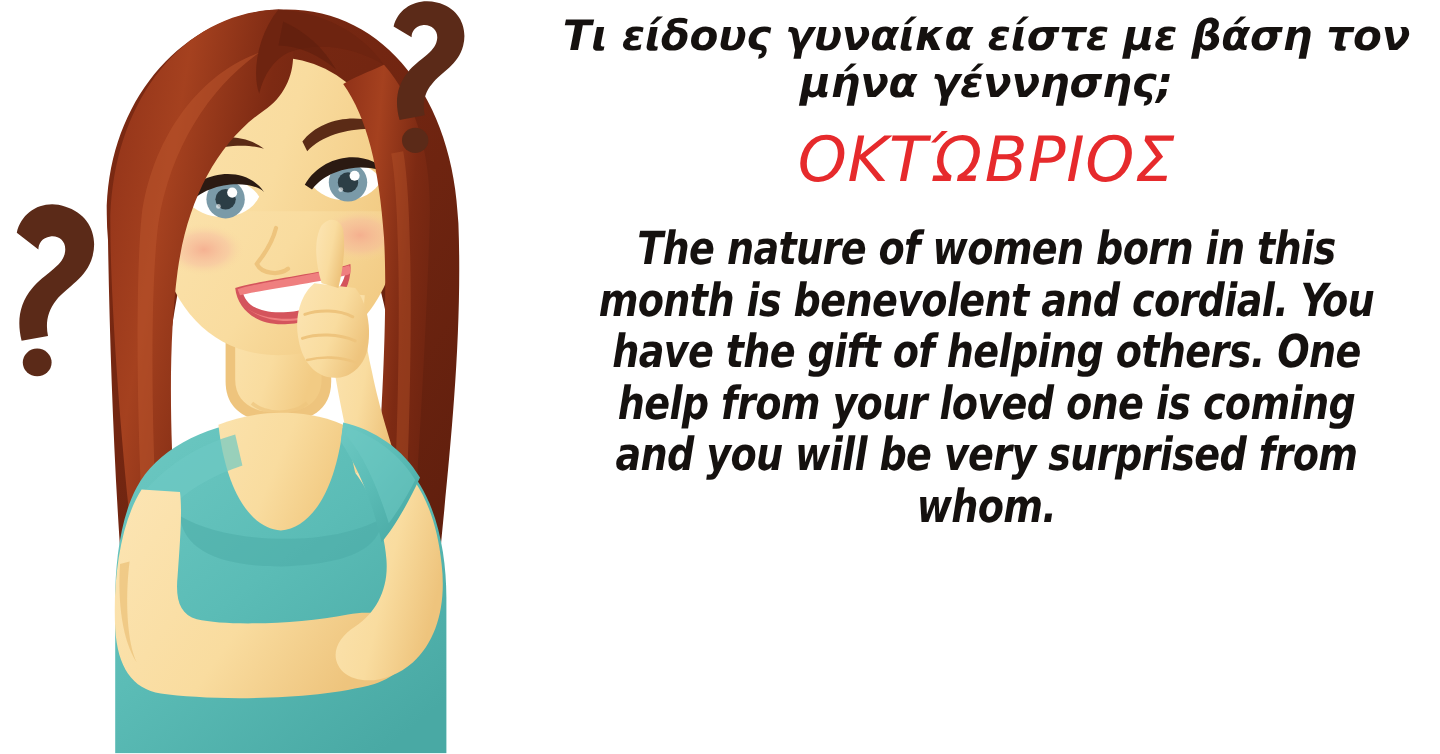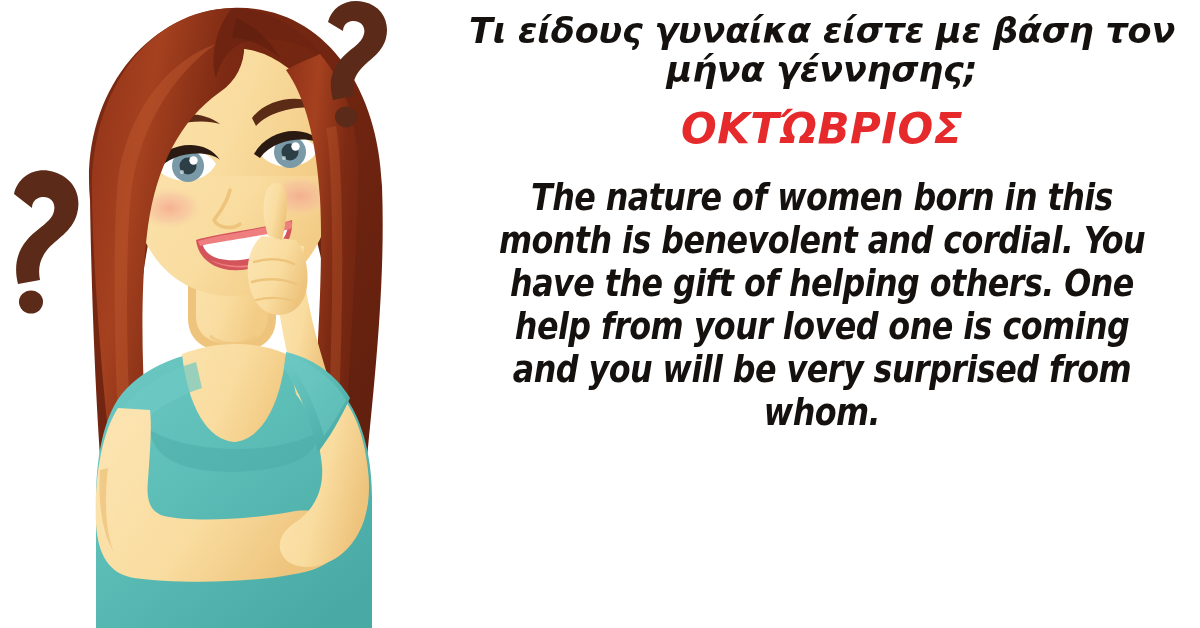--- a/index.html
+++ b/index.html
@@ -48,23 +48,23 @@
     line-height:1.12;
     letter-spacing:-0.2px;
     color:#15110f;
     margin-top:8px;
   }
 
   .month {
     width:100%;
     text-align:center;
     font-family:"DejaVu Sans", sans-serif;
-    font-weight:700;
+    font-weight:400;
     font-style:italic;
-    font-size:42px;
+    font-size:52px;
     line-height:1;
     letter-spacing:0.5px;
     color:#e62a2c;
     margin-top:18px;
   }
 
   .body-text {
     width:100%;
     text-align:center;
     font-family:"DejaVu Sans Condensed","DejaVu Sans", sans-serif;

